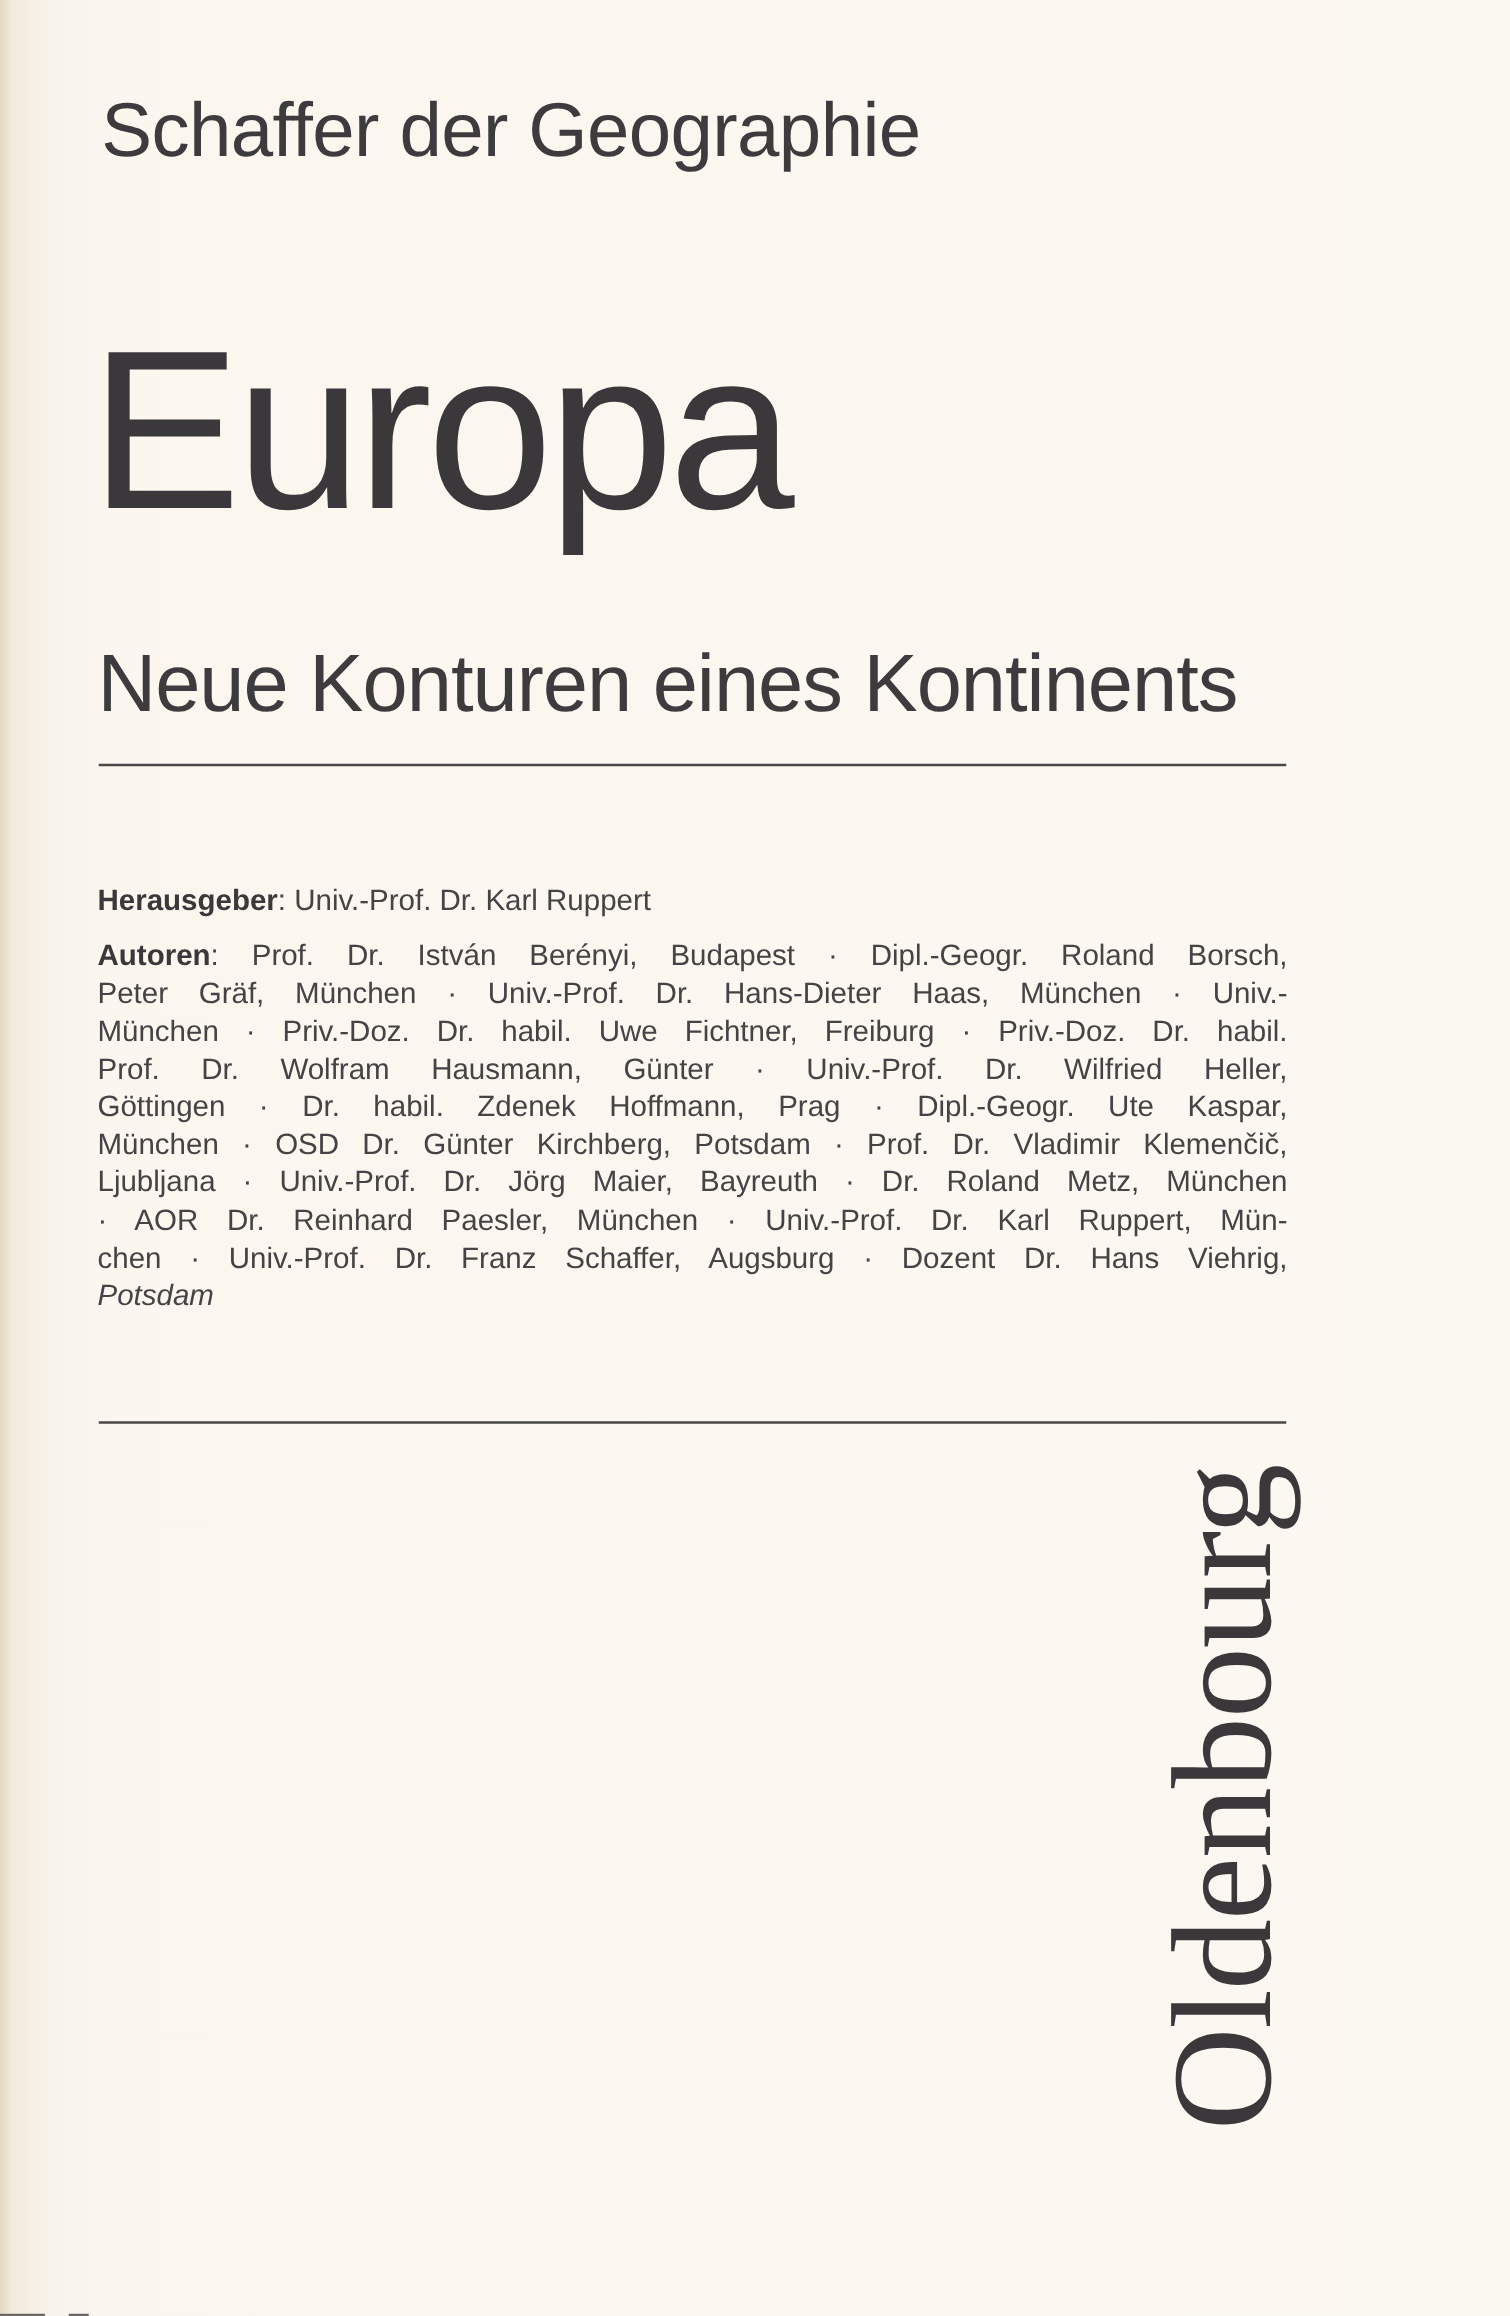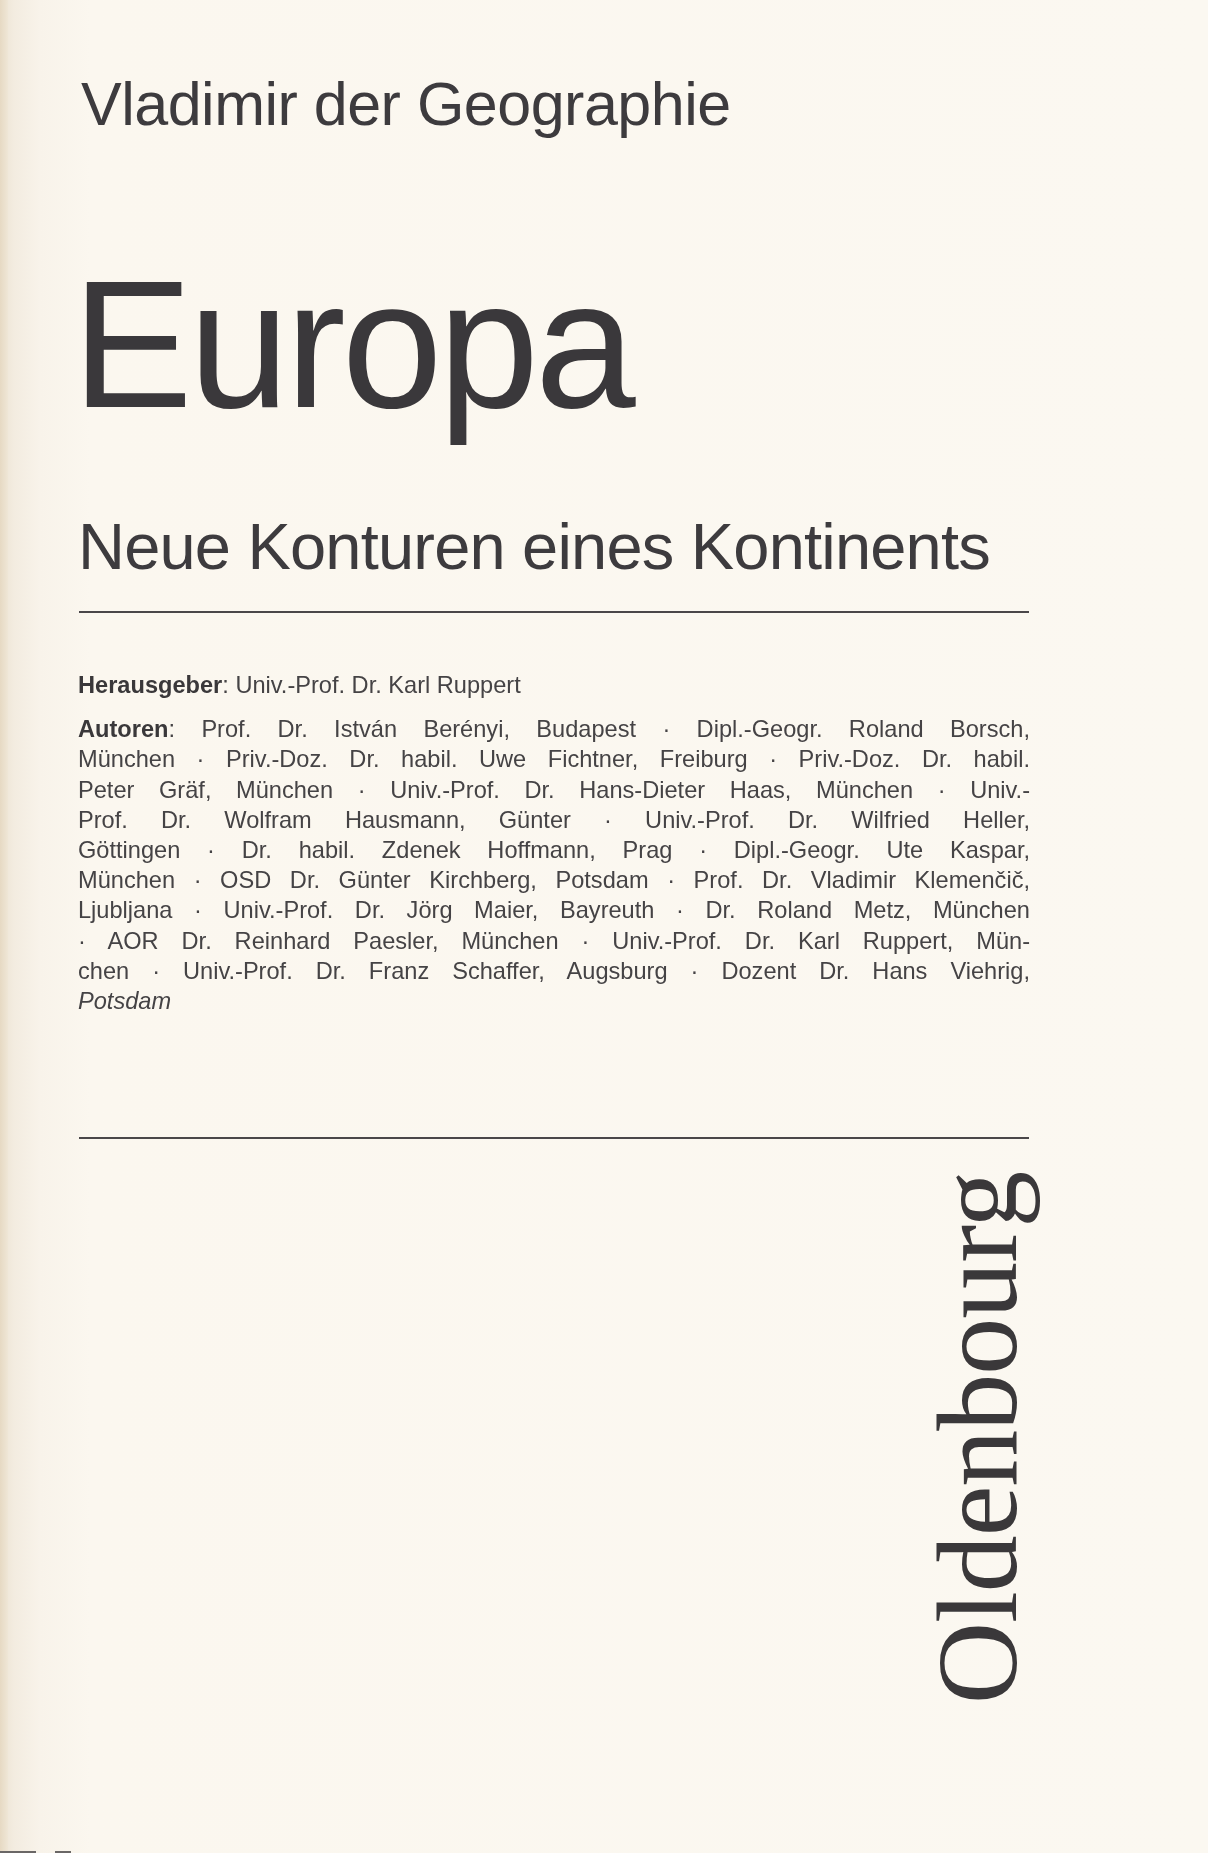--- a/index.html
+++ b/index.html
@@ -62,21 +62,21 @@
       left: 79px;
       width: 950px;
       height: 2px;
       background: #4a4749;
     }
     .rule-top { top: 611px; }
     .rule-bottom { top: 1137px; }
     .credits {
       position: absolute;
       left: 78px;
-      top: 670px;
+      top: 706px;
       width: 952px;
       font-size: 23.6px;
       line-height: 30.2px;
       color: #454345;
     }
     .credit-block {
       margin: 0 0 14px 0;
       text-align: justify;
       hyphens: manual;
     }
@@ -119,37 +119,37 @@
       background: #6a6766;
       top: 1851px;
     }
   </style>
 </head>
 <body>
 
 <div class="page">
   <div class="binding-edge"></div>
 
-  <div class="series-title">Vladimir der Geographie</div>
+  <div class="series-title">Schaffer der Geographie</div>
 
   <div class="main-title">Europa</div>
 
   <div class="subtitle">Neue Konturen eines Kontinents</div>
 
   <div class="rule rule-top"></div>
 
   <div class="credits">
     <p class="credit-block">
       <span class="credit-label">Herausgeber</span><span>: </span><span>Univ.-Prof. Dr. Karl Ruppert</span>
     </p>
 
     <p class="credit-block" style="margin-bottom:26px;">
       <span class="authors-line"><span class="credit-label">Autoren</span><span>: </span><span>Prof. Dr. István Berényi, Budapest · Dipl.-Geogr. Roland Borsch,</span></span>
+      <span class="authors-line">Peter Gräf, München · Univ.-Prof. Dr. Hans-Dieter Haas, München · Univ.-</span>
       <span class="authors-line">München · Priv.-Doz. Dr. habil. Uwe Fichtner, Freiburg · Priv.-Doz. Dr. habil.</span>
-      <span class="authors-line">Peter Gräf, München · Univ.-Prof. Dr. Hans-Dieter Haas, München · Univ.-</span>
       <span class="authors-line">Prof. Dr. Wolfram Hausmann, Günter · Univ.-Prof. Dr. Wilfried Heller,</span>
       <span class="authors-line">Göttingen · Dr. habil. Zdenek Hoffmann, Prag · Dipl.-Geogr. Ute Kaspar,</span>
       <span class="authors-line">München · OSD Dr. Günter Kirchberg, Potsdam · Prof. Dr. Vladimir Klemenčič,</span>
       <span class="authors-line">Ljubljana · Univ.-Prof. Dr. Jörg Maier, Bayreuth · Dr. Roland Metz, München</span>
       <span class="authors-line">· AOR Dr. Reinhard Paesler, München · Univ.-Prof. Dr. Karl Ruppert, Mün-</span>
       <span class="authors-line">chen · Univ.-Prof. Dr. Franz Schaffer, Augsburg · Dozent Dr. Hans Viehrig,</span>
       <span class="authors-line last">Potsdam</span>
     </p>
 
   </div>

